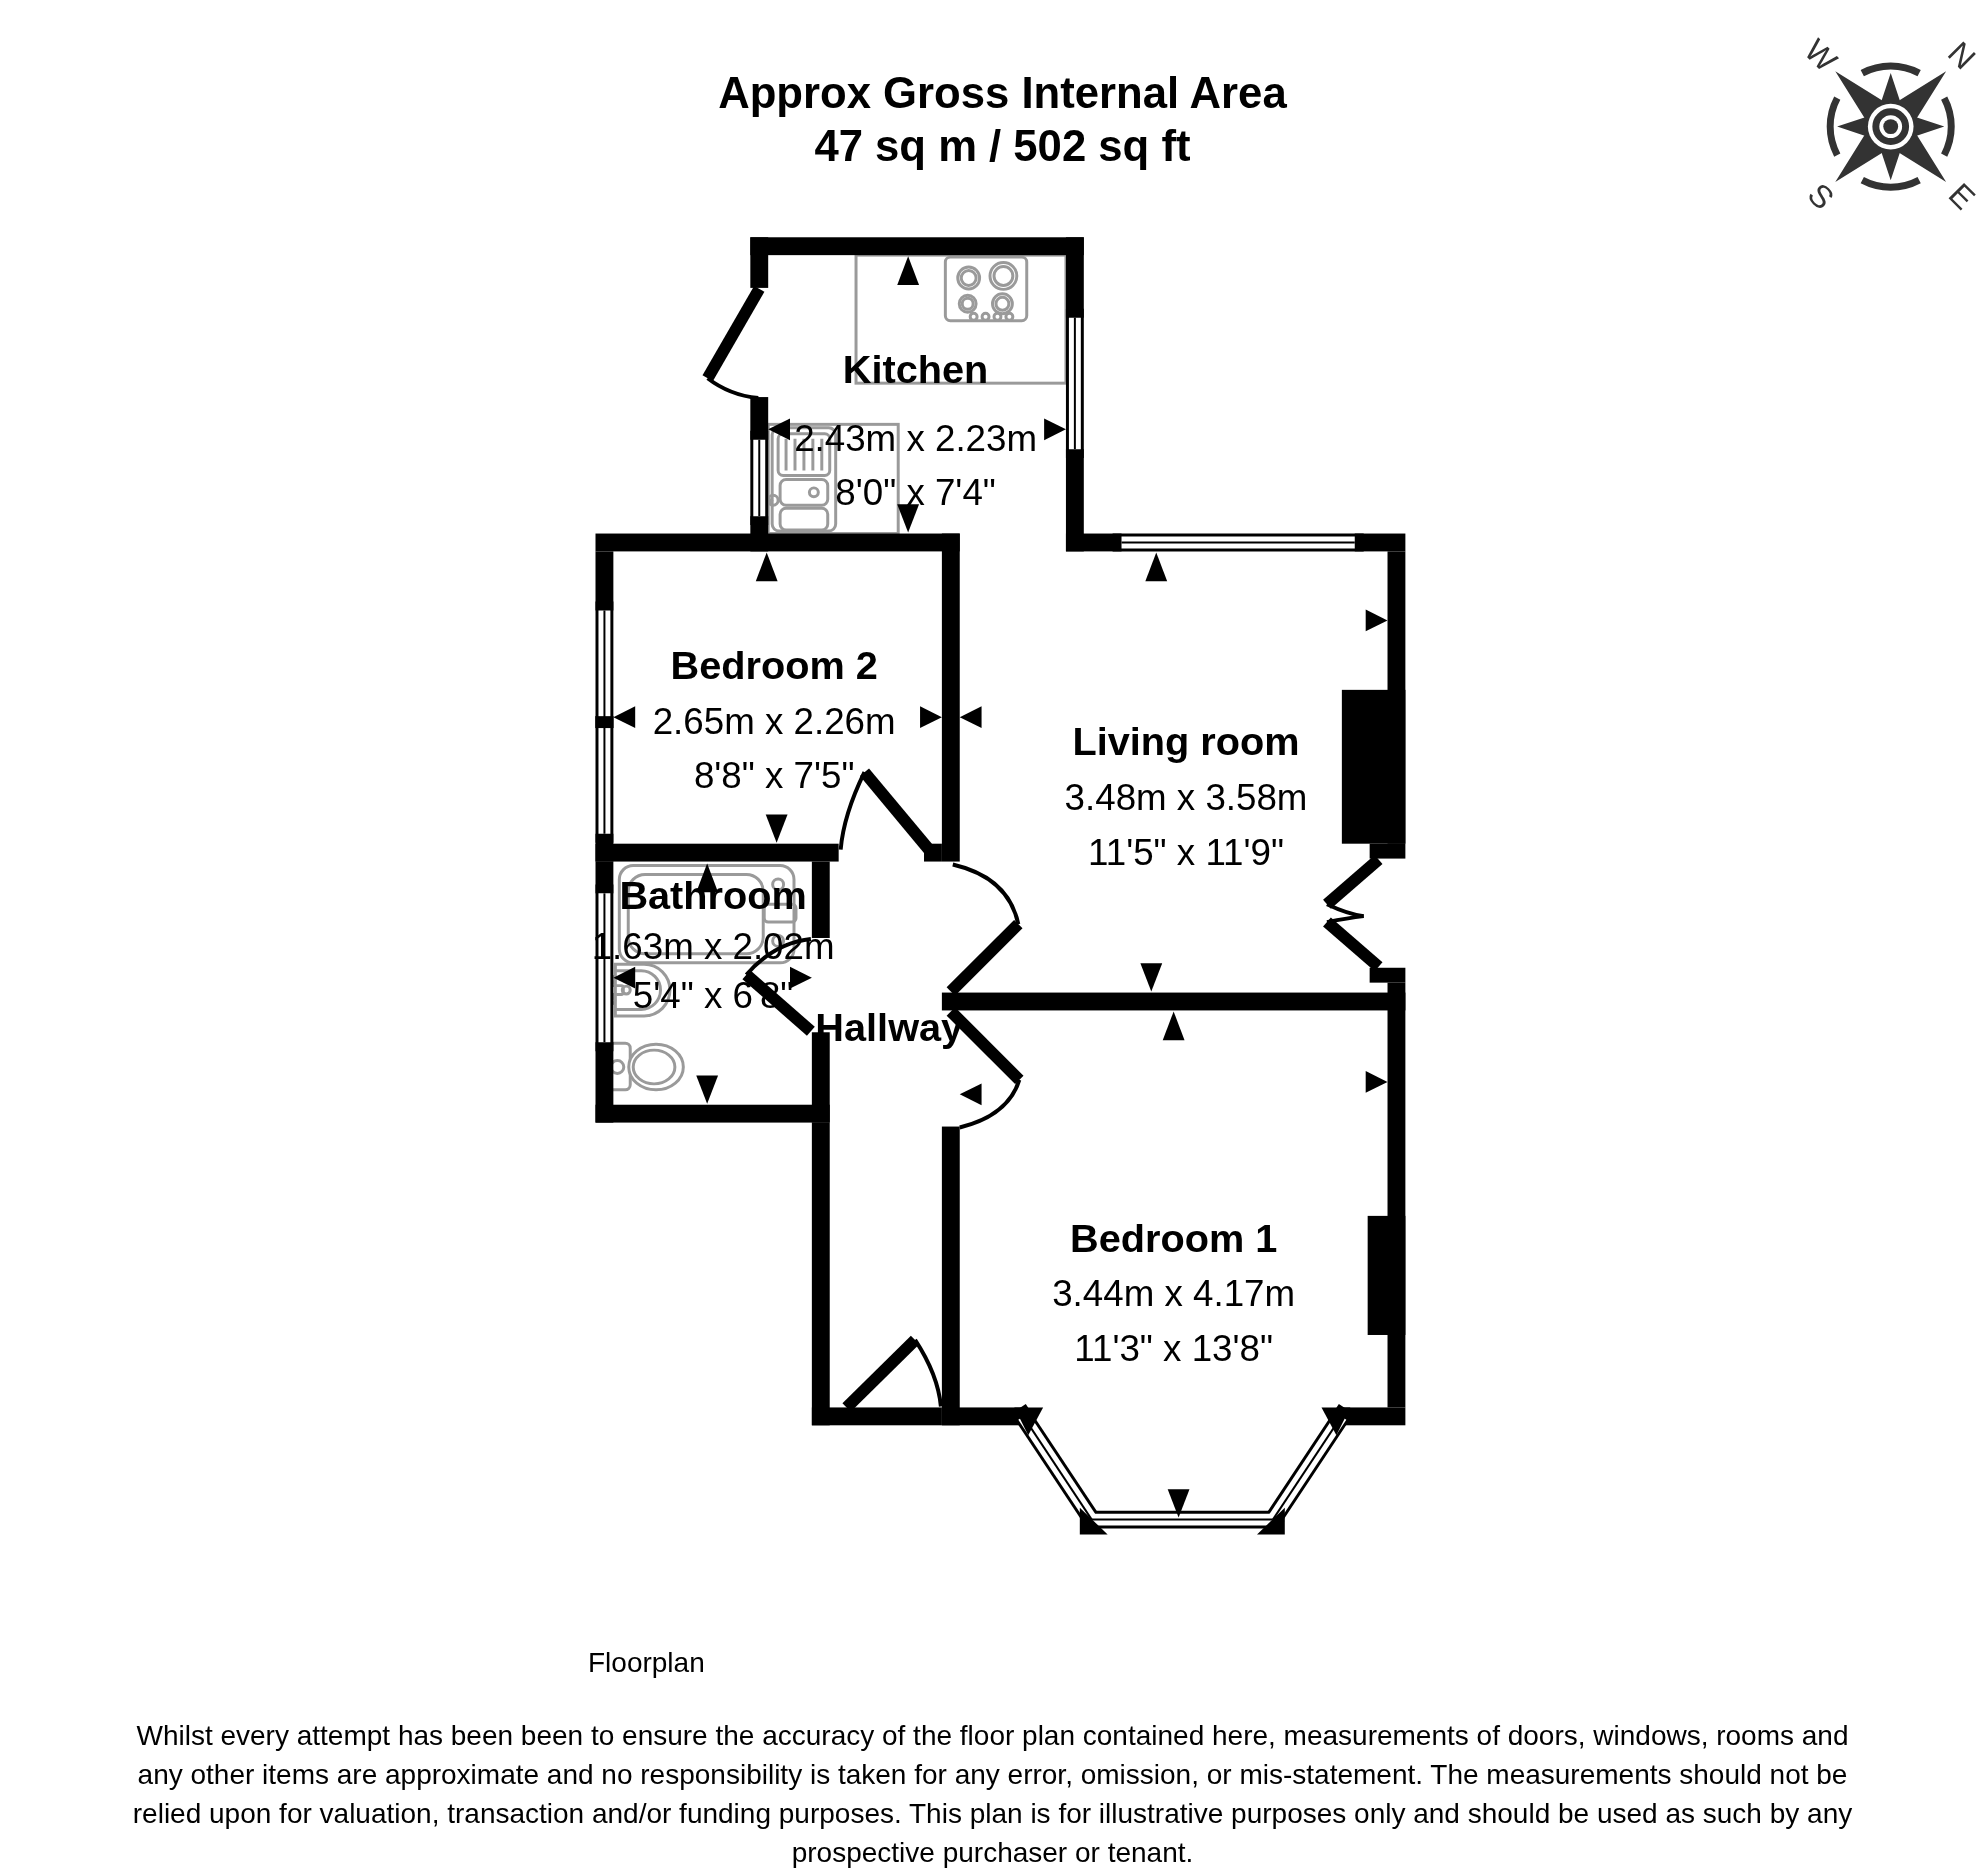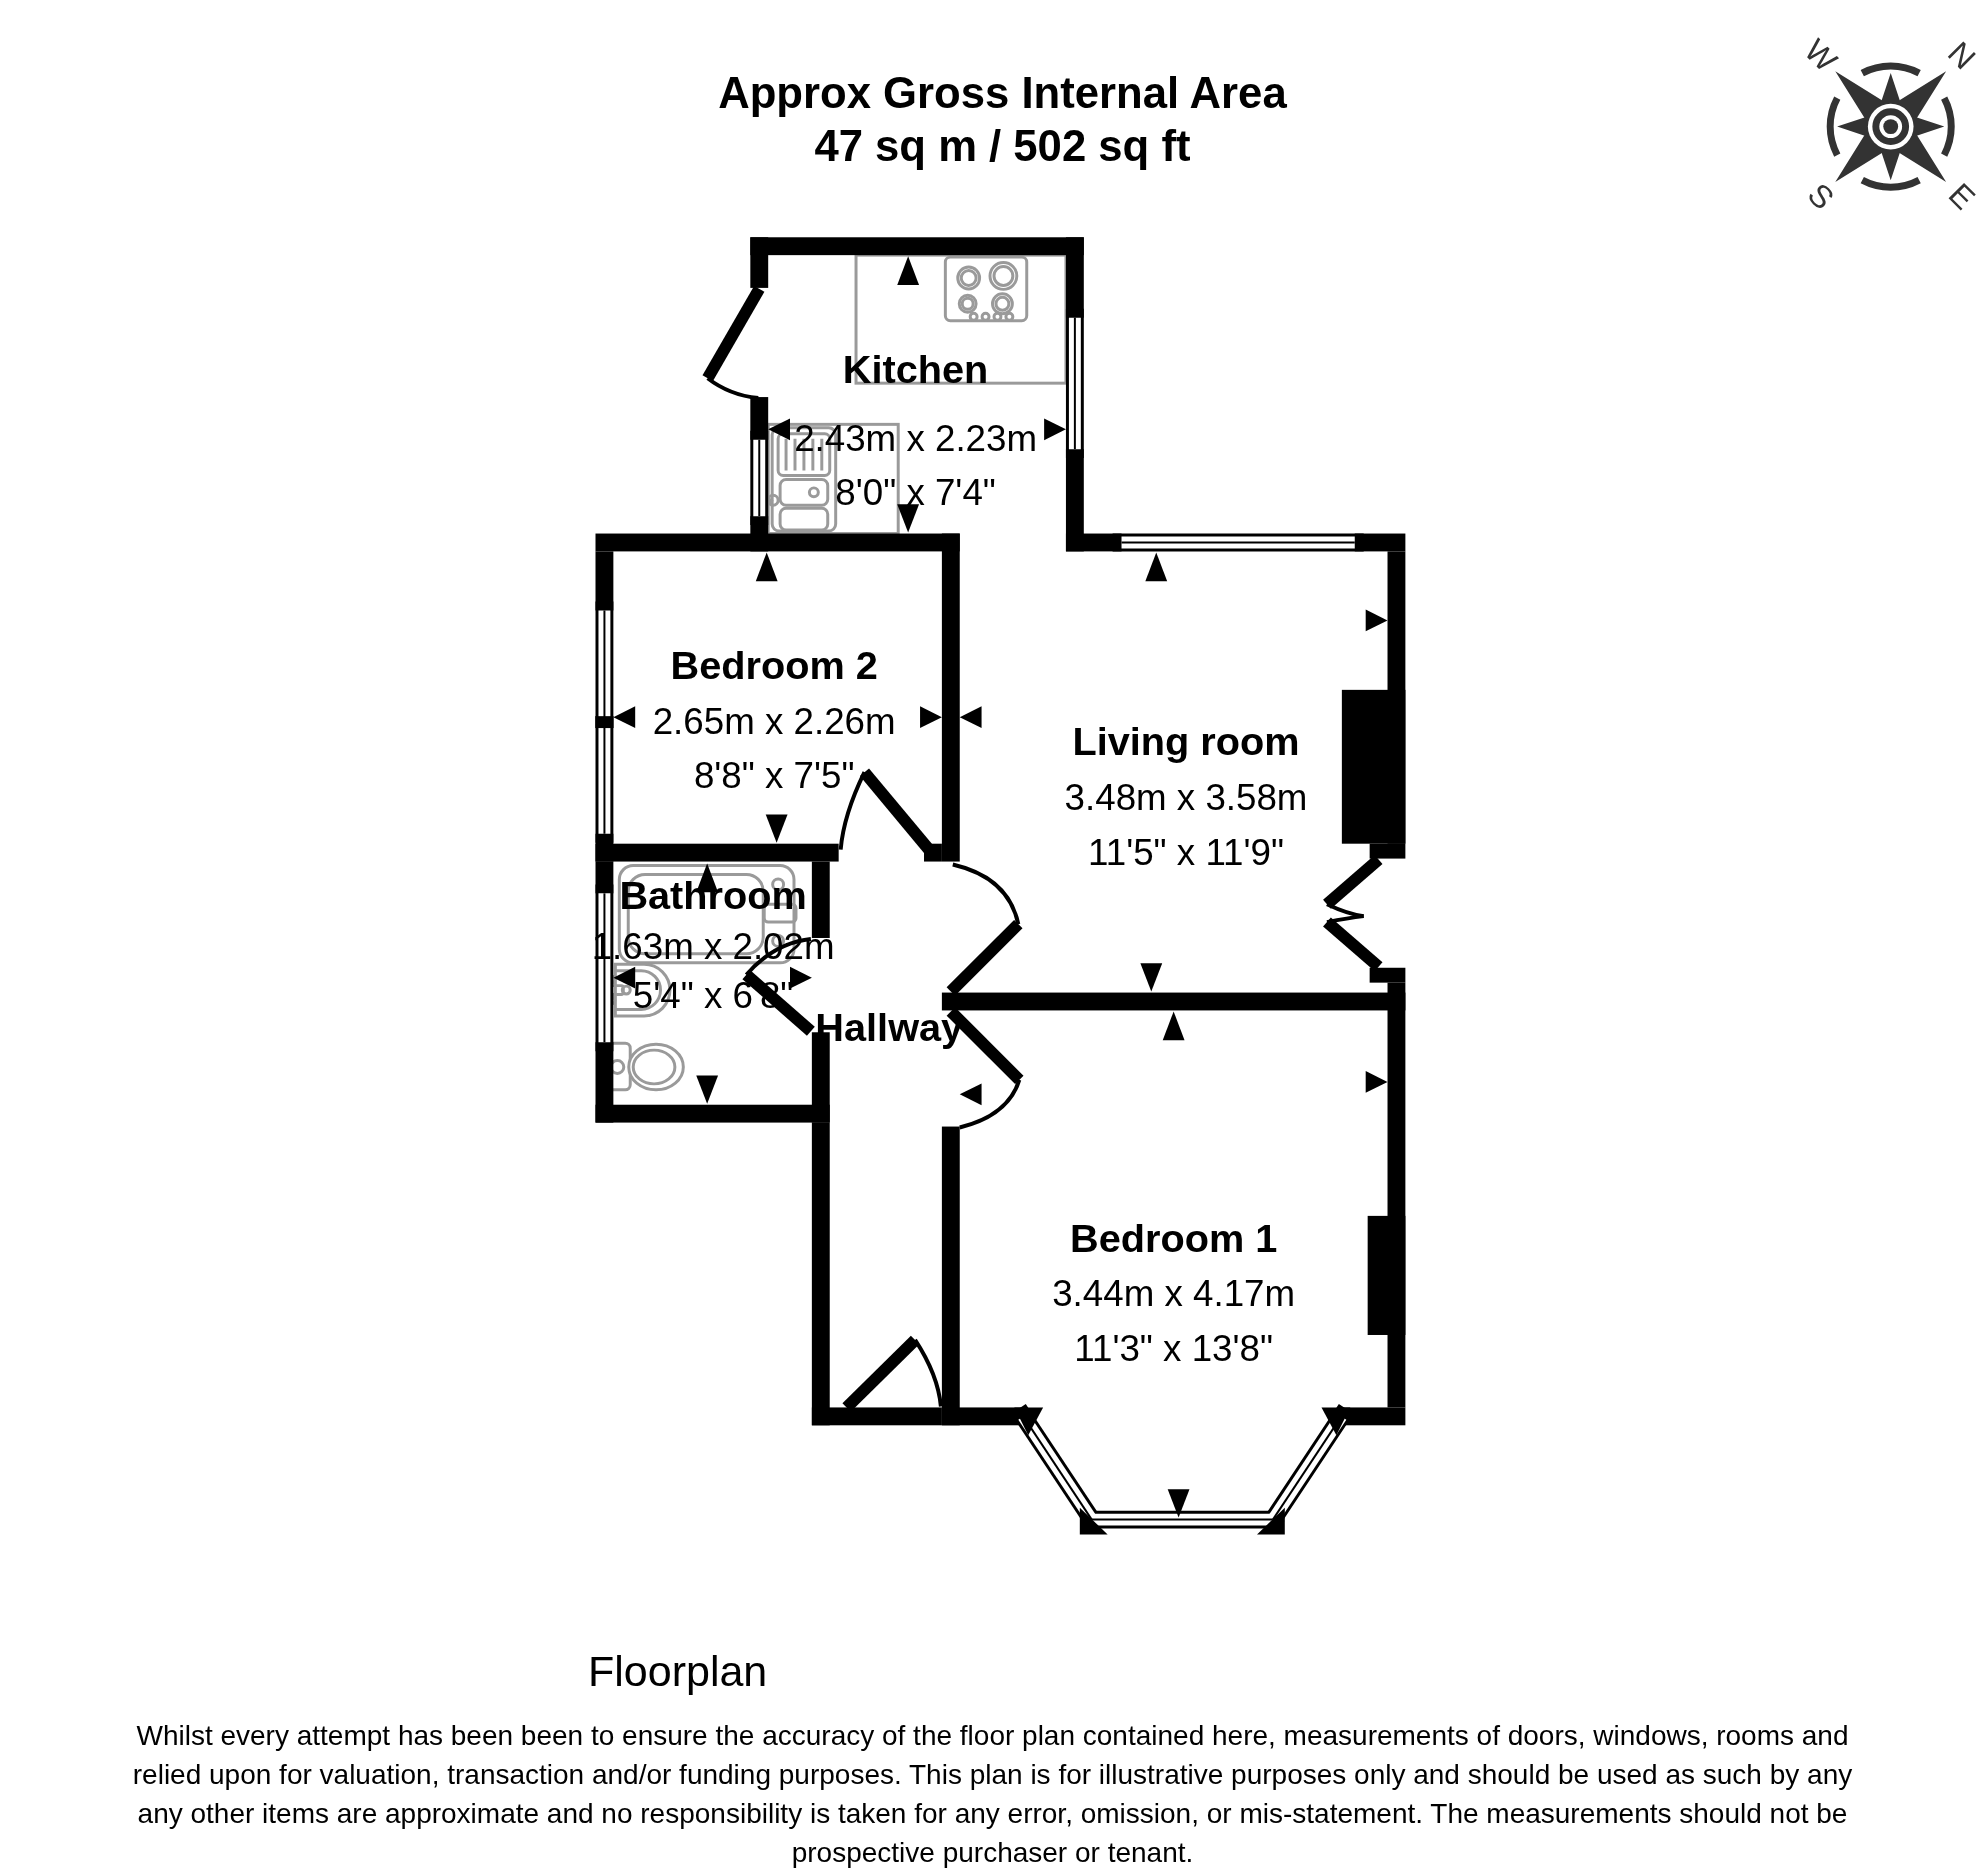--- a/index.html
+++ b/index.html
@@ -18,21 +18,21 @@
   .room-name{font-family:"Liberation Sans",sans-serif;font-weight:bold;font-size:80px;
              text-anchor:middle;fill:#000000;}
   .room-dim{font-family:"Liberation Sans",sans-serif;font-size:74px;
             text-anchor:middle;fill:#000000;}
   .title-line{font-family:"Liberation Sans",sans-serif;font-weight:bold;font-size:88px;
               text-anchor:middle;fill:#000000;}
   .compass-shape{fill:#333333;}
   .compass-arc{stroke:#333333;stroke-width:14;fill:none;}
   .compass-letter{font-family:"Liberation Sans",sans-serif;font-size:64px;
                   text-anchor:middle;fill:#333333;}
-  #floorplan-label{position:absolute;left:588px;top:1647px;font-size:43px;color:#000;}
+  #floorplan-label{position:absolute;left:588px;top:1647px;font-size:28px;color:#000;}
   #disclaimer{position:absolute;left:0;top:1716px;width:1985px;text-align:center;
               font-size:28px;line-height:39px;color:#000;}
 </style>
 </head>
 <body>
 
 <svg id="plan-svg" width="1985" height="1871" viewBox="0 0 4000 3770">
 
   <g>
     <text class="title-line" x="2020" y="218">Approx Gross Internal Area</text>
@@ -277,17 +277,17 @@
       <text class="room-dim" x="2365" y="2632">3.44m x 4.17m</text>
       <text class="room-dim" x="2365" y="2742">11'3" x 13'8"</text>
     </g>
   </g>
 </svg>
 
 <div id="floorplan-label">Floorplan</div>
 
 <div id="disclaimer">
   <div>Whilst every attempt has been been to ensure the accuracy of the floor plan contained here, measurements of doors, windows, rooms and</div>
+  <div>any other items are approximate and no responsibility is taken for any error, omission, or mis-statement. The measurements should not be</div>
   <div>relied upon for valuation, transaction and/or funding purposes. This plan is for illustrative purposes only and should be used as such by any</div>
-  <div>any other items are approximate and no responsibility is taken for any error, omission, or mis-statement. The measurements should not be</div>
   <div>prospective purchaser or tenant.</div>
 </div>
 
 
 </body></html>

